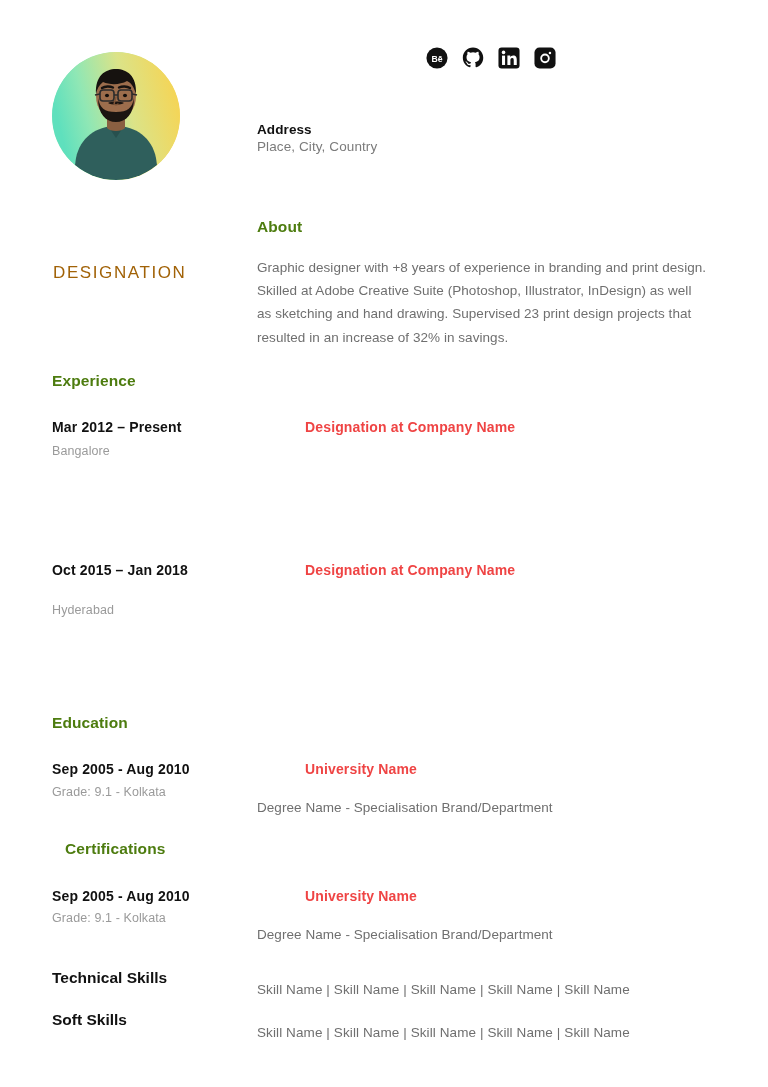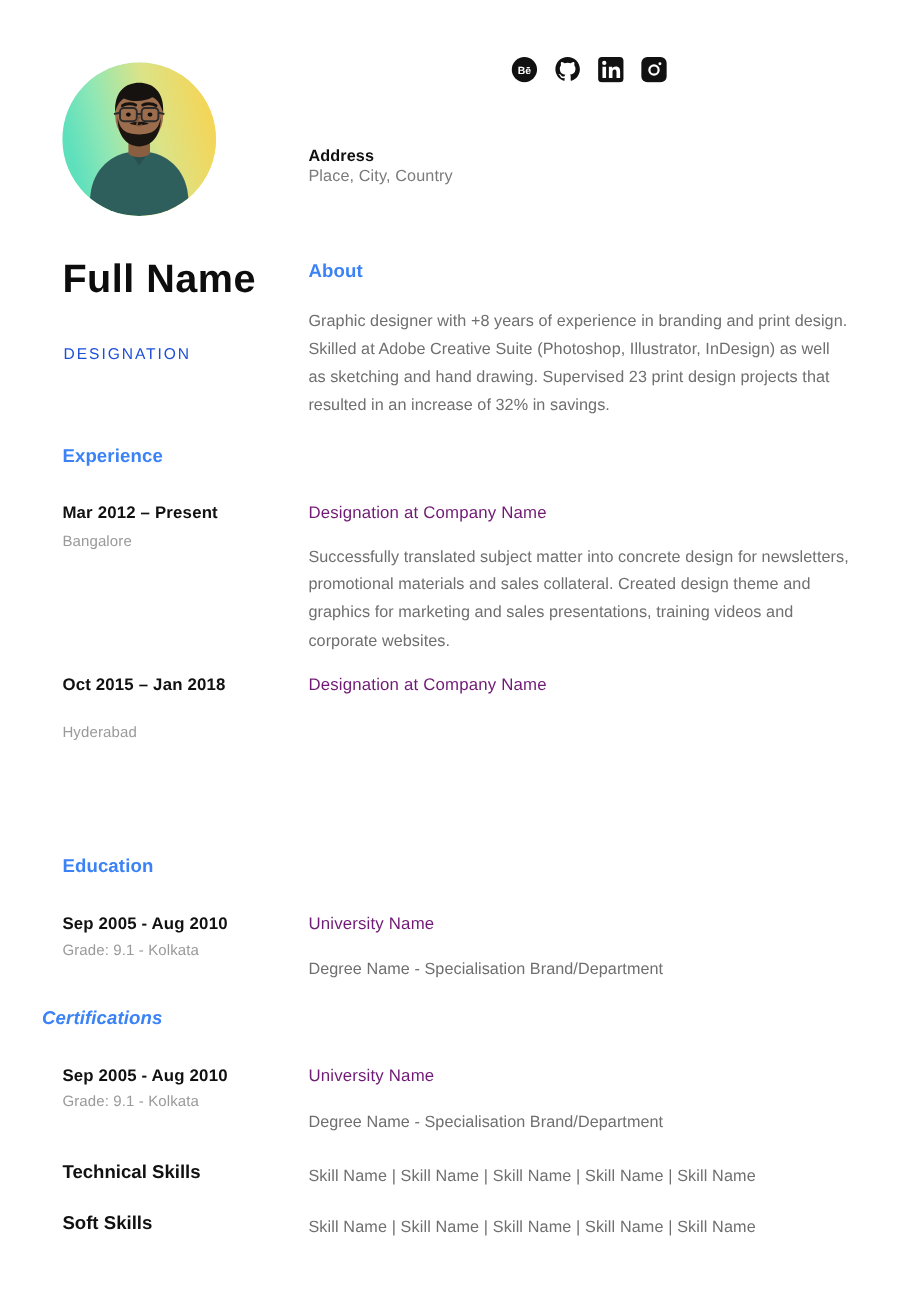--- a/index.html
+++ b/index.html
@@ -85,39 +85,39 @@
     font-size: 33px;
     font-weight: 700;
     letter-spacing: 0.4px;
     line-height: 1.1;
     color: #0d0d0d;
   }
   .designation {
     position: absolute;
     left: 53px;
     top: 263px;
-    font-size: 13px;
+    font-size: 17px;
     letter-spacing: 1.6px;
-    color: #1d4ed8;
+    color: #a16207;
     text-transform: uppercase;
-    margin-top: 24px;
   }
 
   
   .sec-head {
     font-size: 15.5px;
     font-weight: 700;
-    color: #3b82f6;
+    color: #4d7c0f;
     letter-spacing: 0.1px;
   }
   .item-title {
     font-size: 14px;
-    font-weight: 400;
-    color: #701a75;
+    font-weight: 700;
+    color: #ef4444;
     letter-spacing: 0.15px;
+    margin-left: 48px;
   }
   .date {
     font-size: 14px;
     font-weight: 700;
     color: #111;
     letter-spacing: 0.15px;
   }
   .sub {
     font-size: 12.5px;
     color: #9a9a9a;
@@ -148,36 +148,37 @@
   .exp2-body { position: absolute; left: 257px; top: 595px; width: 452px; }
 
   
   .edu-head   { position: absolute; left: 52px; top: 714px; }
   .edu1-date  { position: absolute; left: 52px; top: 761px; }
   .edu1-sub   { position: absolute; left: 52px; top: 785px; }
   .edu1-title { position: absolute; left: 257px; top: 761px; }
   .edu1-body  { position: absolute; left: 257px; top: 796px; width: 452px; }
 
   
-  .cert-head   { position: absolute; left: 35px; top: 840px; font-style: italic; }
+  .cert-head   { position: absolute; left: 65px; top: 840px; }
   .cert1-date  { position: absolute; left: 52px; top: 888px; }
   .cert1-sub   { position: absolute; left: 52px; top: 911px; }
   .cert1-title { position: absolute; left: 257px; top: 888px; }
   .cert1-body  { position: absolute; left: 257px; top: 923px; width: 452px; }
 
   
   .skill-row-label-1 { position: absolute; left: 52px; top: 969px; font-size: 15.5px; font-weight: 700; color:#111; }
   .skill-row-val-1   { position: absolute; left: 257px; top: 972px; width: 452px; }
   .skill-row-label-2 { position: absolute; left: 52px; top: 1011px; font-size: 15.5px; font-weight: 700; color:#111; }
   .skill-row-val-2   { position: absolute; left: 257px; top: 1015px; width: 452px; }
   .skill-list {
     font-size: 13.5px;
     color: #6f6f6f;
     letter-spacing: 0.1px;
     white-space: nowrap;
+    margin-top: 10px;
   }
 </style>
 </head>
 <body>
 
 <div class="page">
 
   <div class="social-row">
 
     <a class="social-ico" href="#">
@@ -263,32 +264,30 @@
     </svg>
   </div>
 
   <div class="contact">
     <div class="contact-col c0">
       <div class="contact-label">Address</div>
       <div class="contact-value">Place, City, Country</div>
     </div>
   </div>
 
-  <div class="name">Full Name</div>
   <div class="designation">DESIGNATION</div>
 
   <div class="sec-head about-head">About</div>
   <div class="body-text about-body">Graphic designer with +8 years of experience in branding and print design. Skilled at Adobe Creative Suite (Photoshop, Illustrator, InDesign) as well as sketching and hand drawing. Supervised 23 print design projects that resulted in an increase of 32% in savings.</div>
 
   <div class="sec-head exp-head">Experience</div>
 
   <div class="date exp1-date">Mar 2012 – Present</div>
   <div class="sub exp1-loc">Bangalore</div>
   <div class="item-title exp1-title">Designation at Company Name</div>
-  <div class="body-text exp1-body">Successfully translated subject matter into concrete design for newsletters, promotional materials and sales collateral. Created design theme and graphics for marketing and sales presentations, training videos and corporate websites.</div>
 
   <div class="date exp2-date">Oct 2015 – Jan 2018</div>
   <div class="sub exp2-loc">Hyderabad</div>
   <div class="item-title exp2-title">Designation at Company Name</div>
 
   <div class="sec-head edu-head">Education</div>
   <div class="date edu1-date">Sep 2005 - Aug 2010</div>
   <div class="sub edu1-sub">Grade: 9.1 - Kolkata</div>
   <div class="item-title edu1-title">University Name</div>
   <div class="body-text edu1-body">Degree Name - Specialisation Brand/Department</div>

